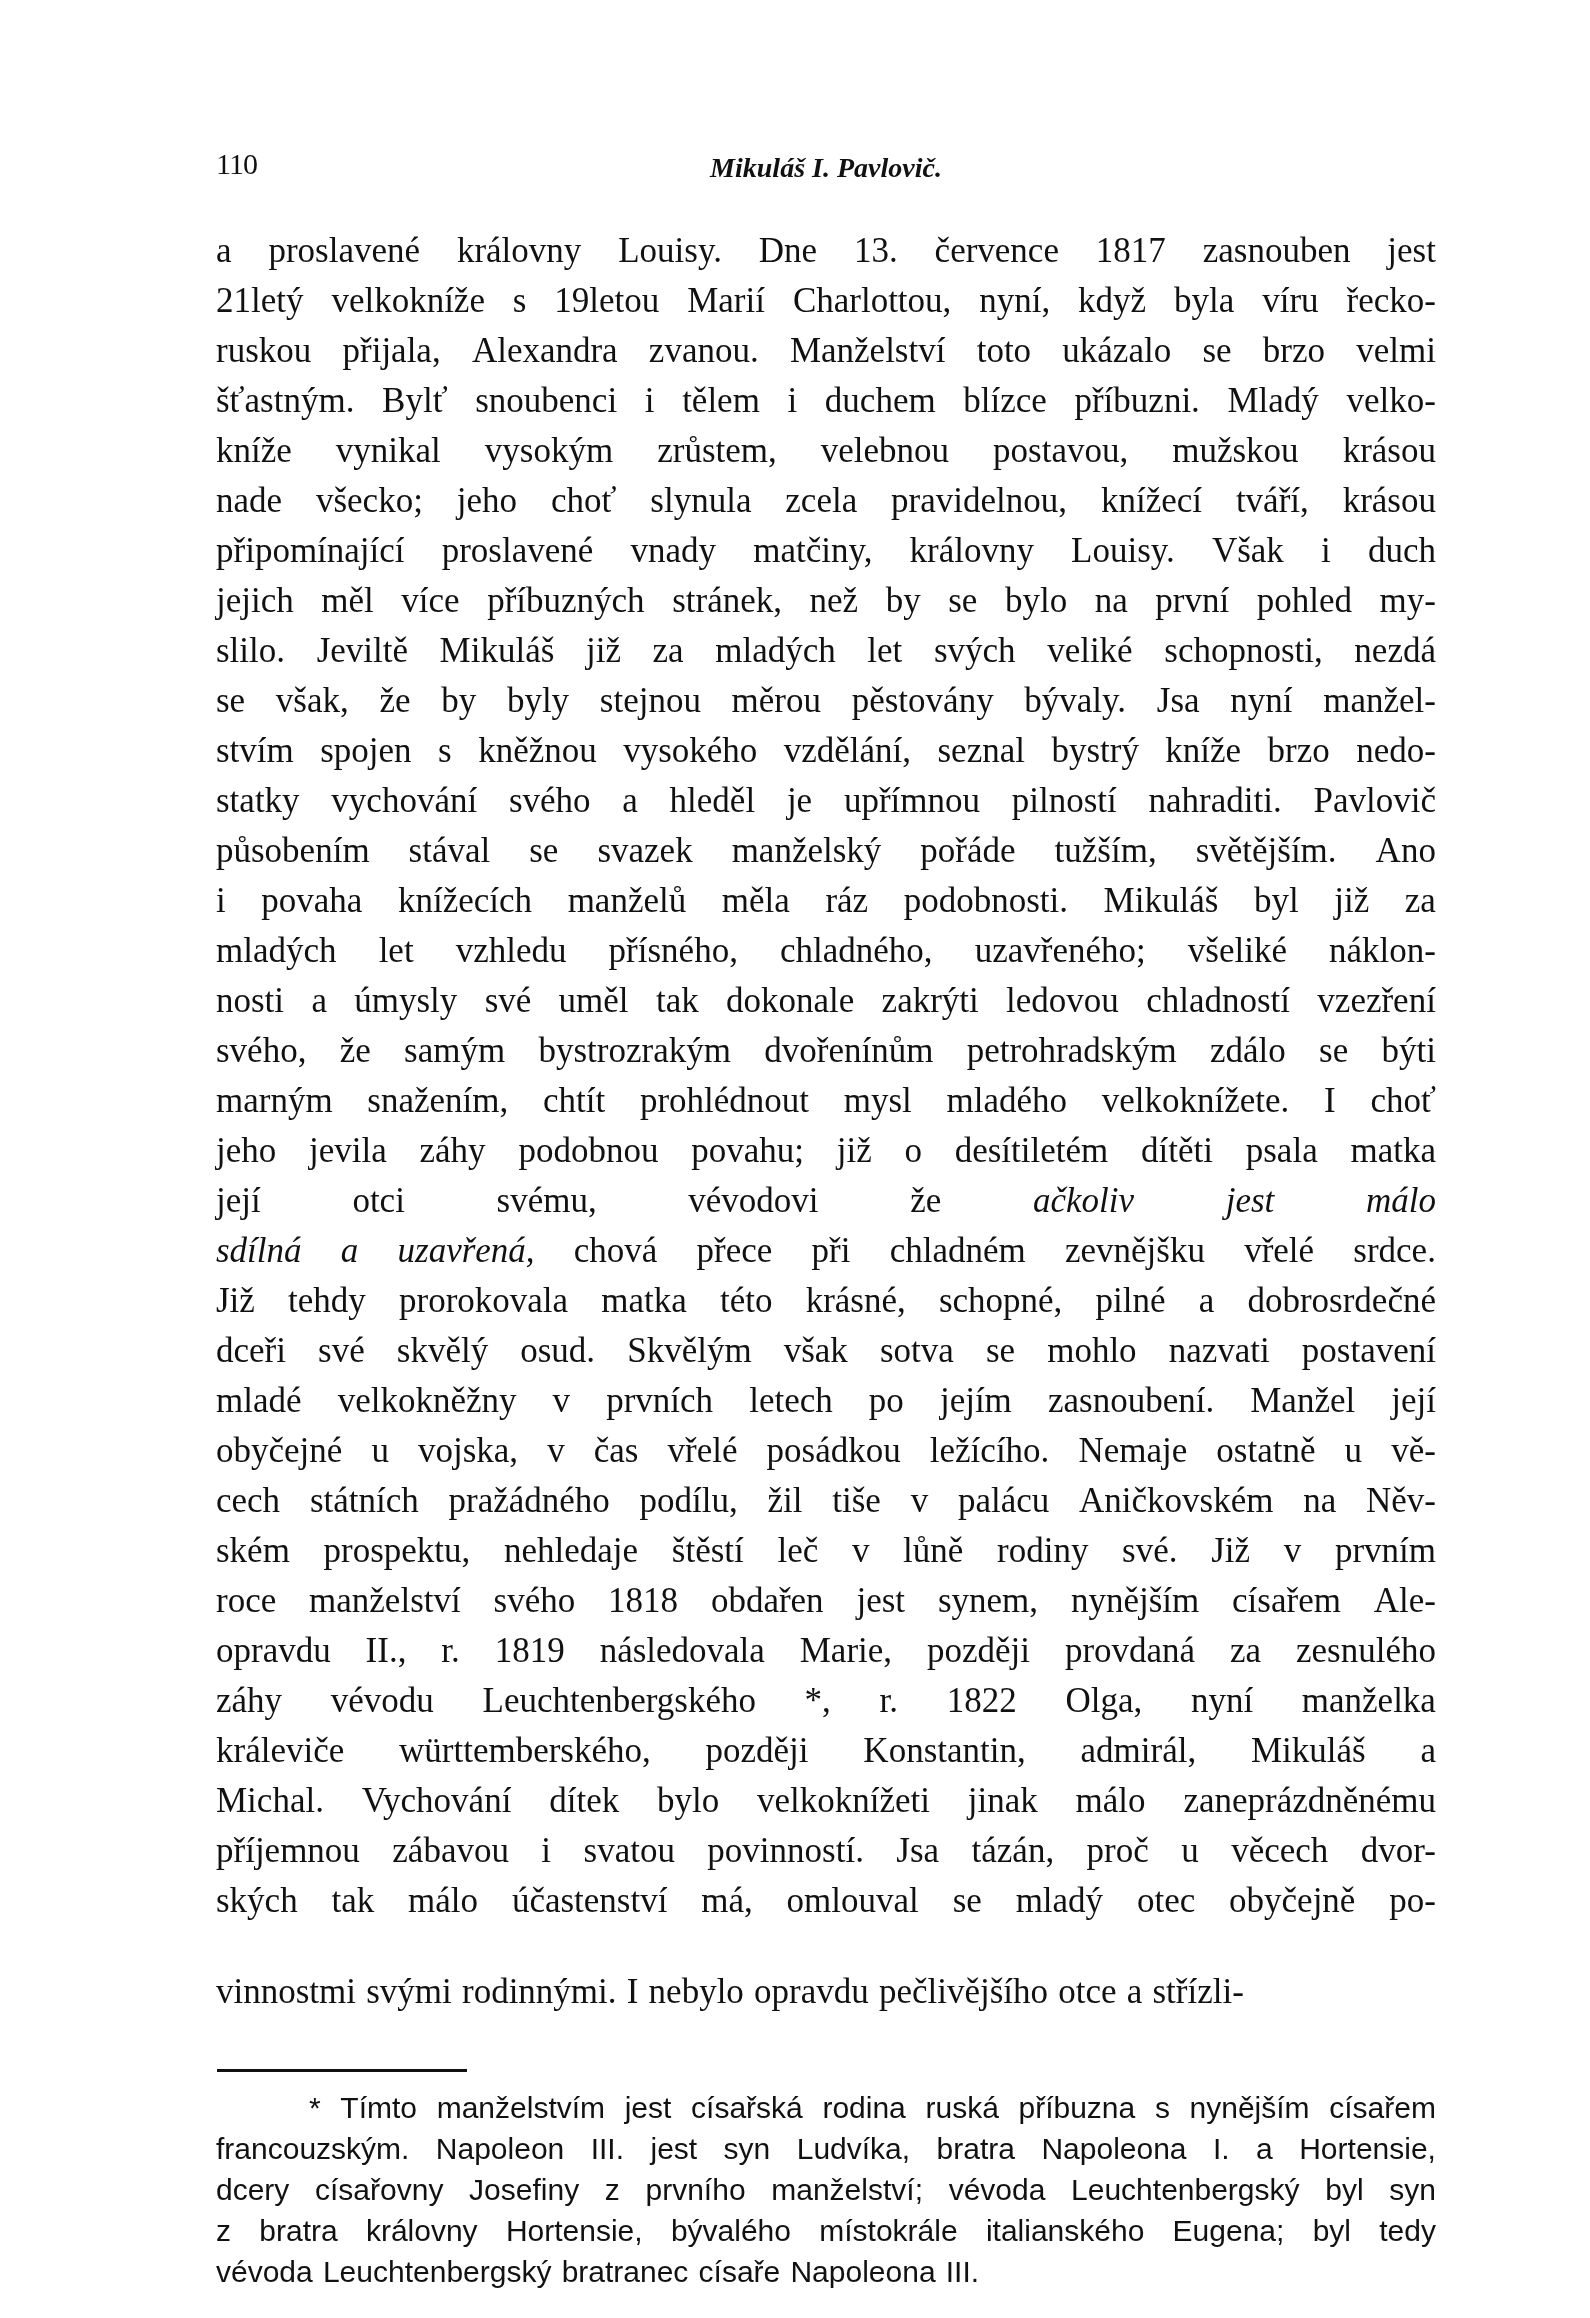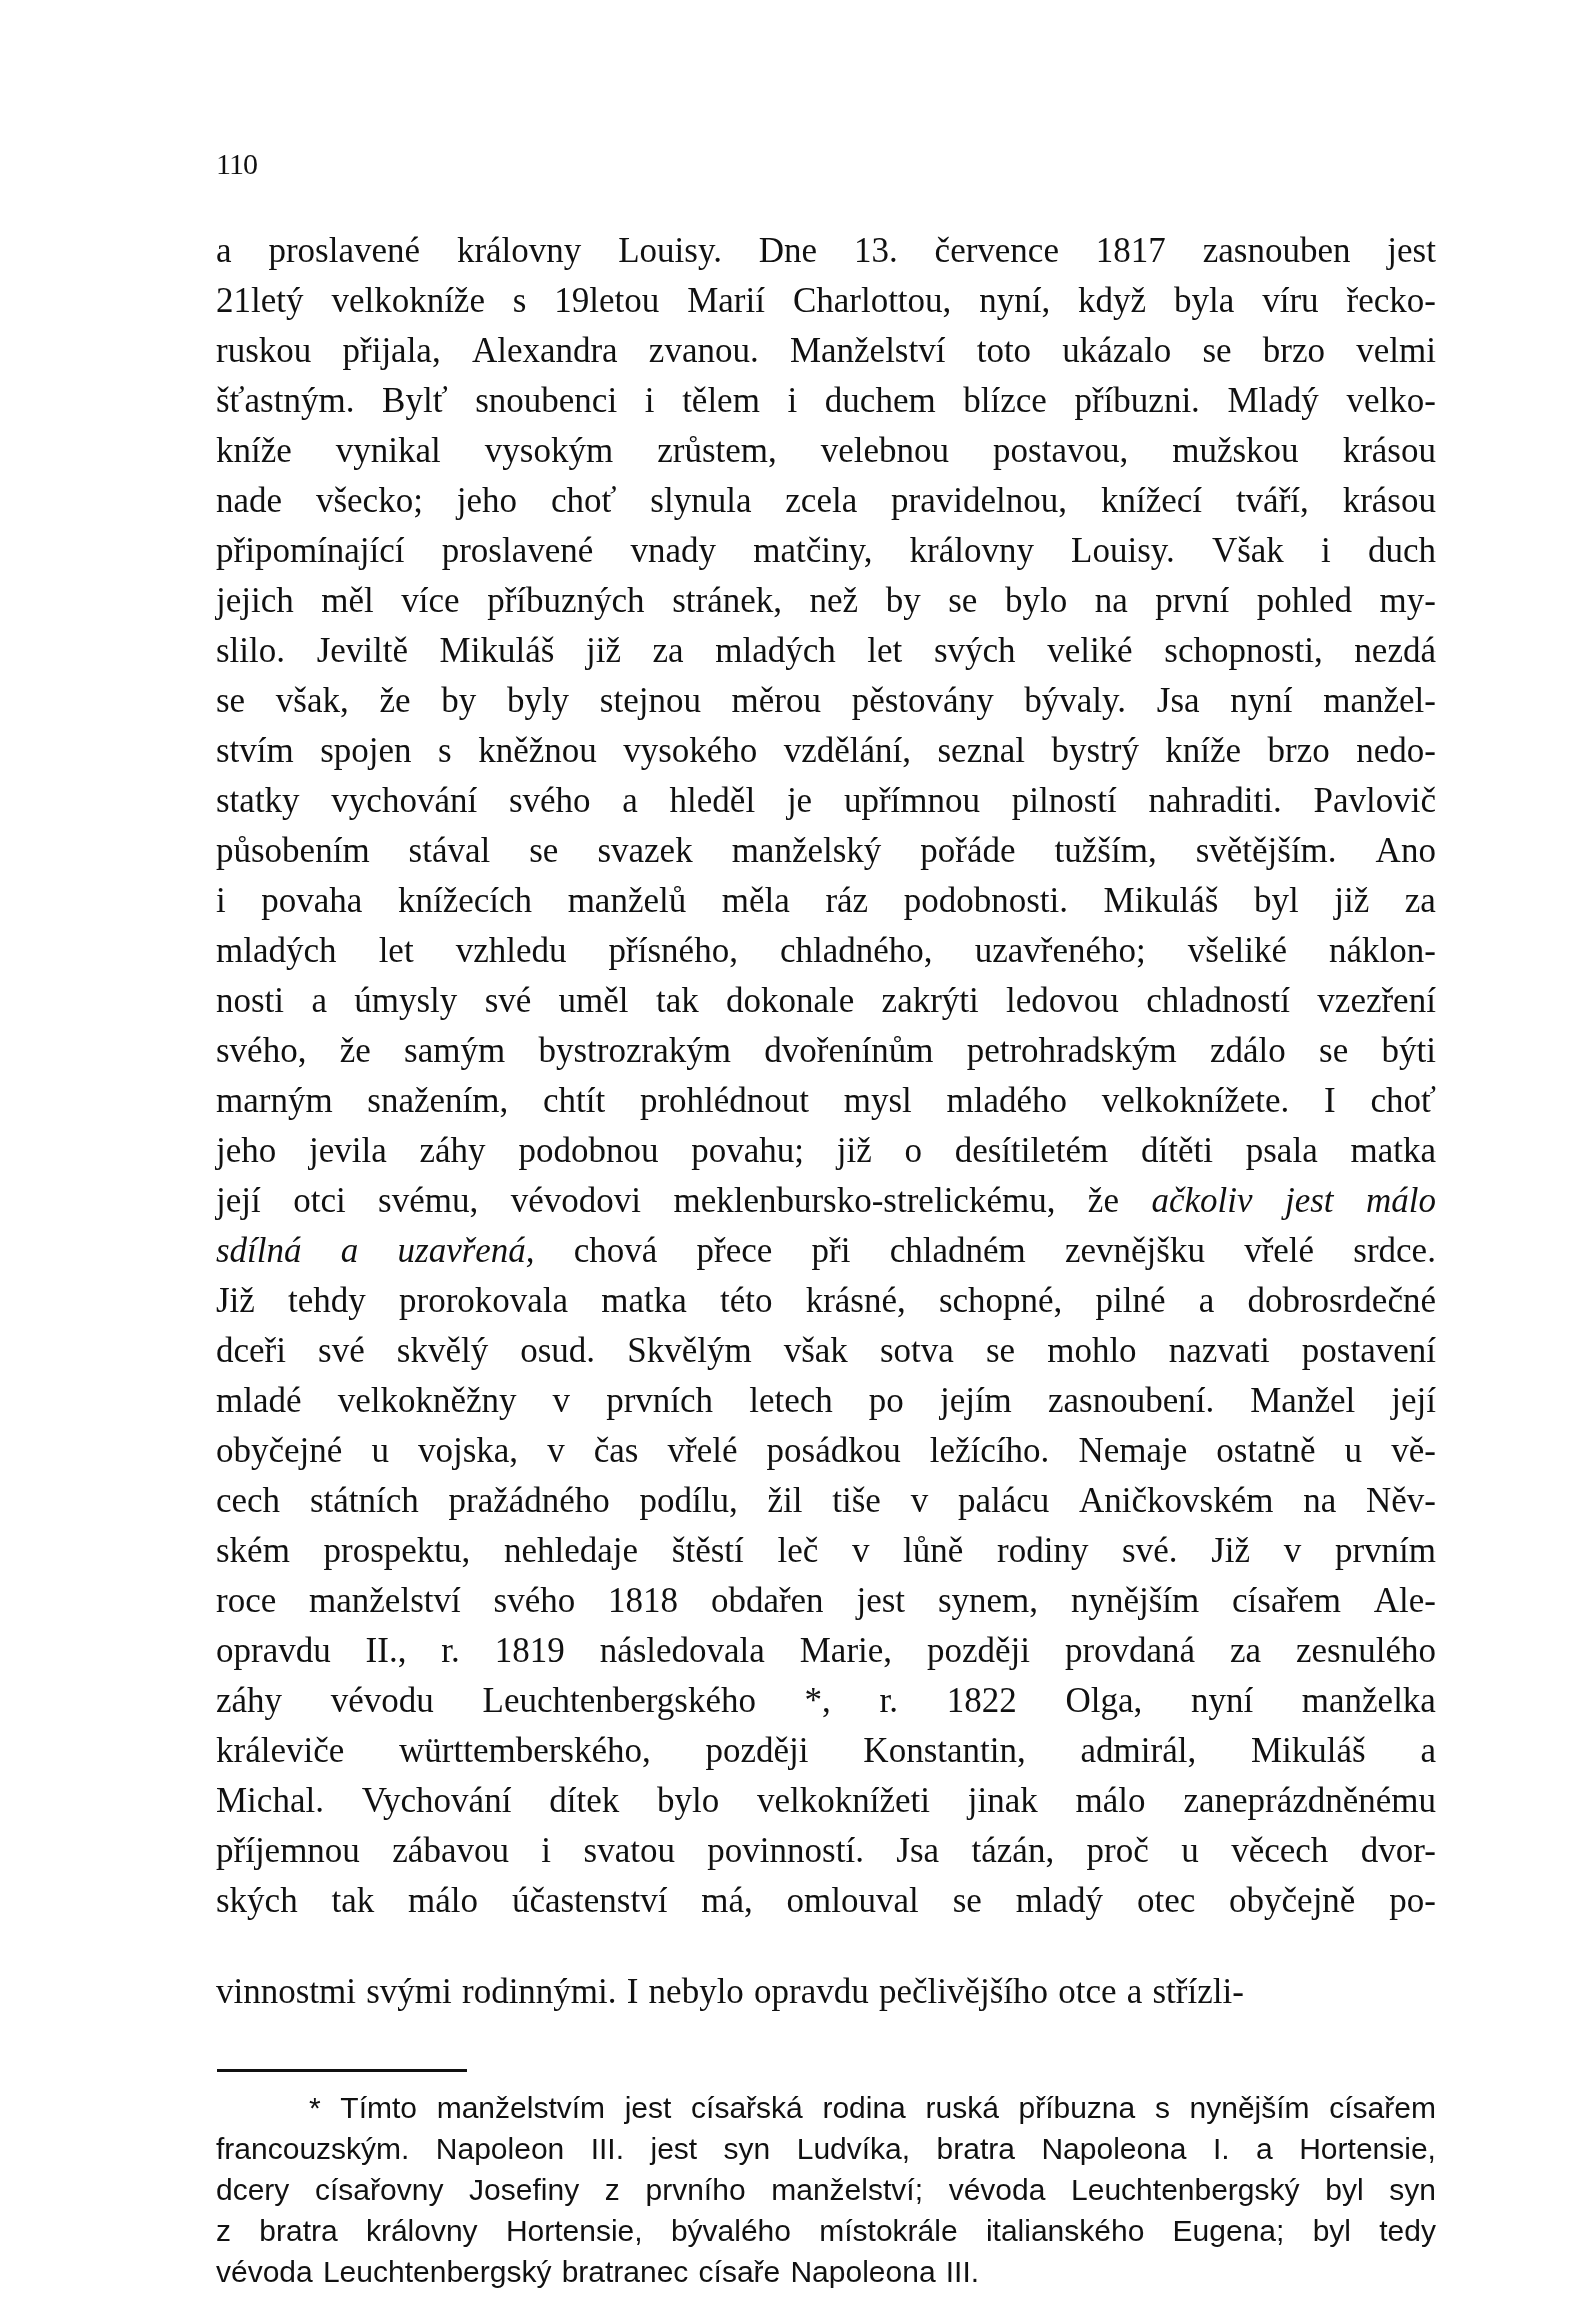--- a/index.html
+++ b/index.html
@@ -19,20 +19,21 @@
   .fline.last { justify-content:flex-start; }
   .fline .w, .fline.last .w { margin-right:0; }
   .fline.last .w { margin-right:10.2px; }
   .line.last .w { margin-right:10.2px;margin-top:41px; }
 </style>
 </head>
 <body>
 
 <div class="header">
   <div class="page-num">110</div>
+  <div class="running-title">Mikuláš I. Pavlovič.</div>
 </div>
 
 <div class="body-text" id="body-text">
     <div class="line">
       <span class="w">a</span>
       <span class="w">proslavené</span>
       <span class="w">královny</span>
       <span class="w">Louisy.</span>
       <span class="w">Dne</span>
       <span class="w">13.</span>
@@ -259,21 +260,20 @@
       <span class="w">desítiletém</span>
       <span class="w">dítěti</span>
       <span class="w">psala</span>
       <span class="w">matka</span>
     </div>
     <div class="line">
       <span class="w">její</span>
       <span class="w">otci</span>
       <span class="w">svému,</span>
       <span class="w">vévodovi</span>
-      <span class="w">meklenbursko-strelickému,</span>
       <span class="w">že</span>
       <span class="w it">ačkoliv</span>
       <span class="w it">jest</span>
       <span class="w it">málo</span>
     </div>
     <div class="line">
       <span class="w it">sdílná</span>
       <span class="w it">a</span>
       <span class="w it">uzavřená,</span>
       <span class="w">chová</span>

